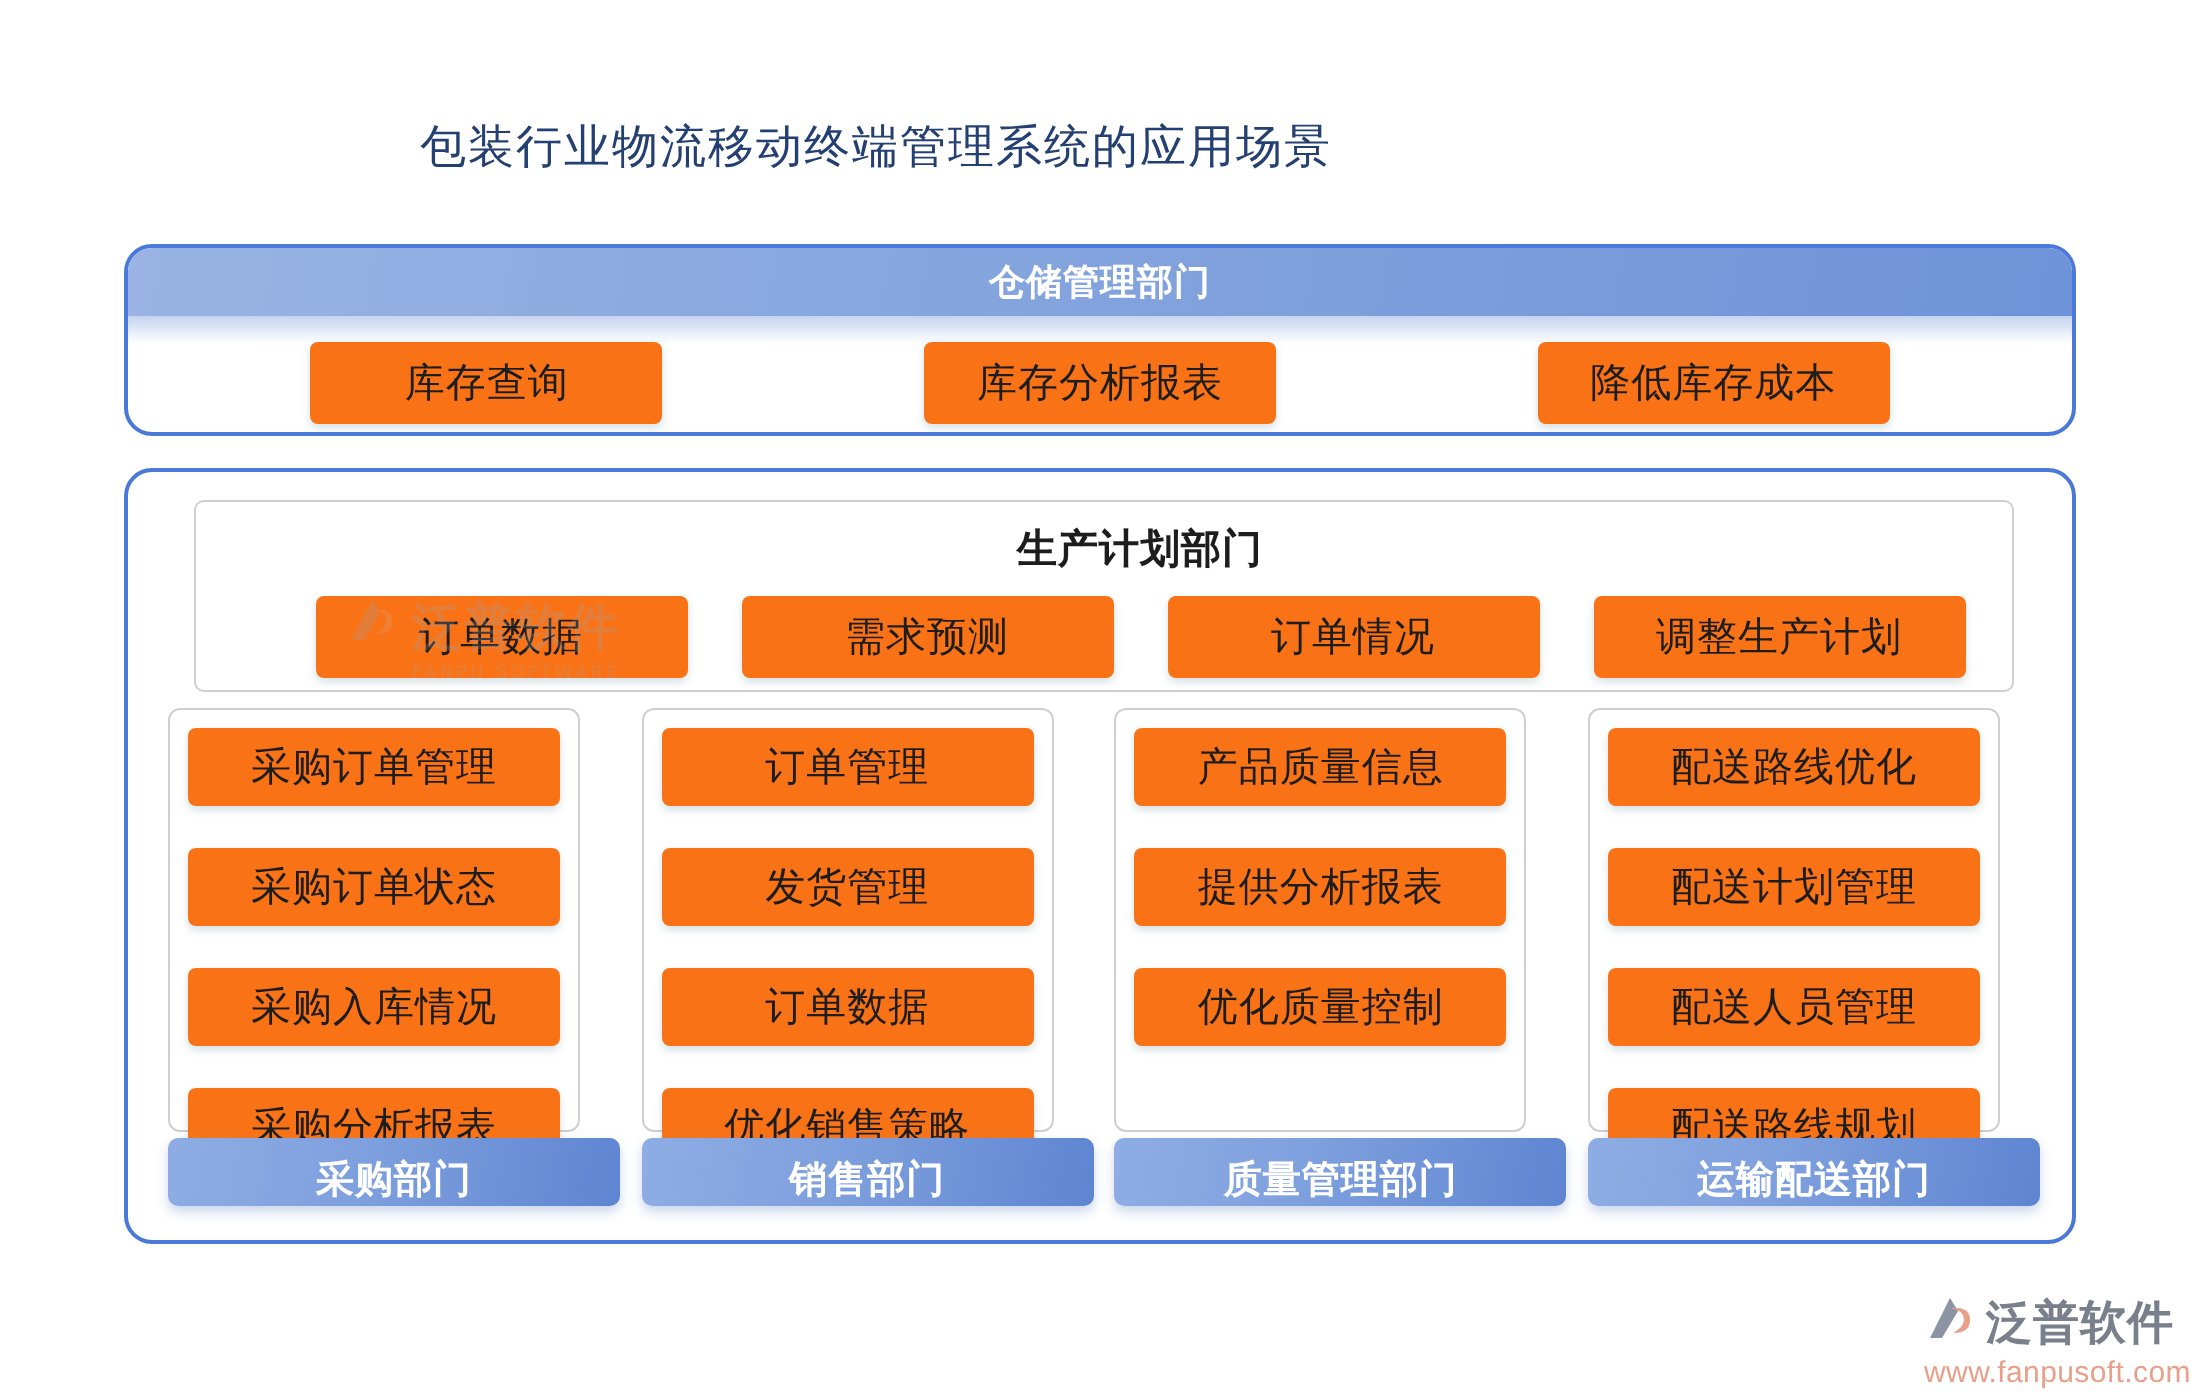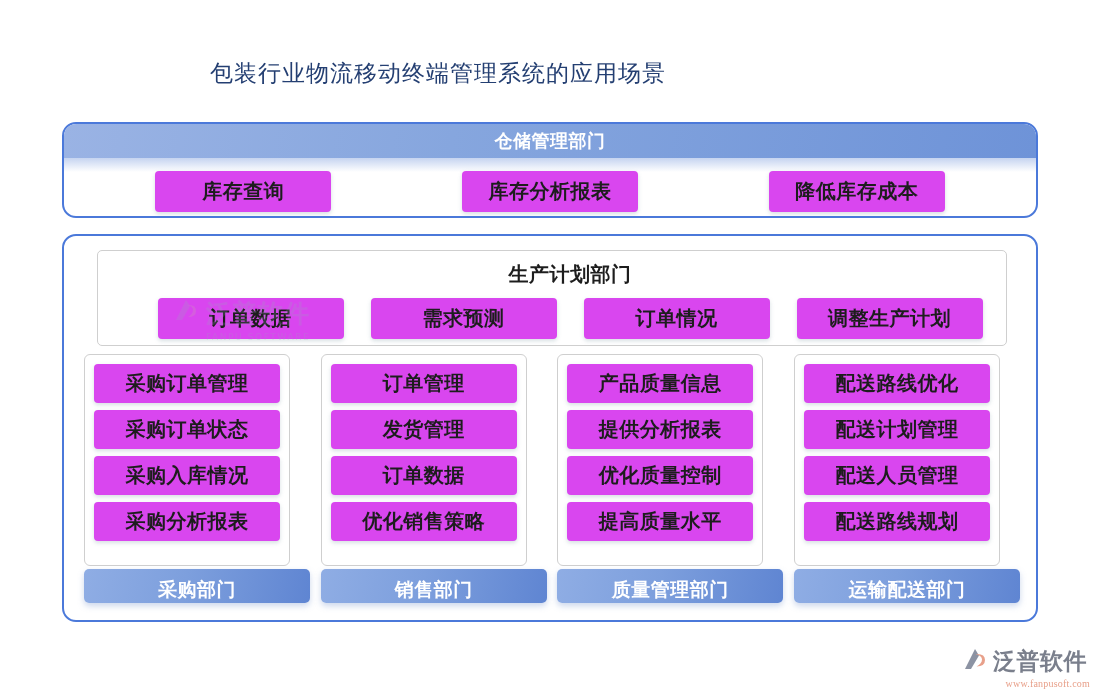--- a/index.html
+++ b/index.html
@@ -88,24 +88,24 @@
     height: 54px;
     display: flex;
     align-items: center;
     justify-content: space-around;
     padding: 0 26px;
     box-sizing: border-box;
   }
 
   
   .pill {
-    background: #d946ef;
+    background: #f97316;
     color: #1d1d1d;
     font-size: 19px;
-    font-weight: 700;
+    font-weight: 400;
     text-align: center;
     border-radius: 4px;
     padding: 7px 0;
     box-shadow: 0 2px 4px rgba(120,150,160,0.30);
     white-space: nowrap;
     letter-spacing: 0.5px;
   }
   .warehouse-items .pill {
     width: 176px;
     font-size: 20px;
@@ -175,21 +175,21 @@
     height: 212px;
     border: 1px solid #cfcfcf;
     border-radius: 6px;
     background: #ffffff;
     box-sizing: border-box;
     display: flex;
     flex-direction: column;
     align-items: center;
     justify-content: flex-start;
     padding-top: 9px;
-    gap: 7px;
+    gap: 21px;
   }
   .dept-card .pill {
     width: 186px;
     font-size: 20px;
     padding: 6px 0;
   }
   .dept-footer {
     position: absolute;
     left: 0;
     bottom: 3px;
@@ -253,24 +253,24 @@
     gap: 3px;
   }
   .brand-name {
     font-size: 23px;
     font-weight: 700;
     color: #7a7f8c;
     letter-spacing: 0.5px;
   }
   .brand-url {
     margin-top: 1px;
-    font-size: 10px;
+    font-size: 15px;
     color: #e8a08a;
     letter-spacing: 0.2px;
-    font-family: Liberation Serif, serif;
+    font-family: Liberation Sans, sans-serif;
     text-align: right;
     width: 128px;
   }
 </style>
 </head>
 <body>
 
 <div class="page">
 
   <div class="page-title">包装行业物流移动终端管理系统的应用场景</div>
@@ -323,21 +323,20 @@
         <div class="dept-footer">
           <span class="dept-footer-label">销售部门</span>
         </div>
       </div>
 
       <div class="dept-col">
         <div class="dept-card">
           <div class="pill">产品质量信息</div>
           <div class="pill">提供分析报表</div>
           <div class="pill">优化质量控制</div>
-          <div class="pill">提高质量水平</div>
         </div>
         <div class="dept-footer">
           <span class="dept-footer-label">质量管理部门</span>
         </div>
       </div>
 
       <div class="dept-col">
         <div class="dept-card">
           <div class="pill">配送路线优化</div>
           <div class="pill">配送计划管理</div>

